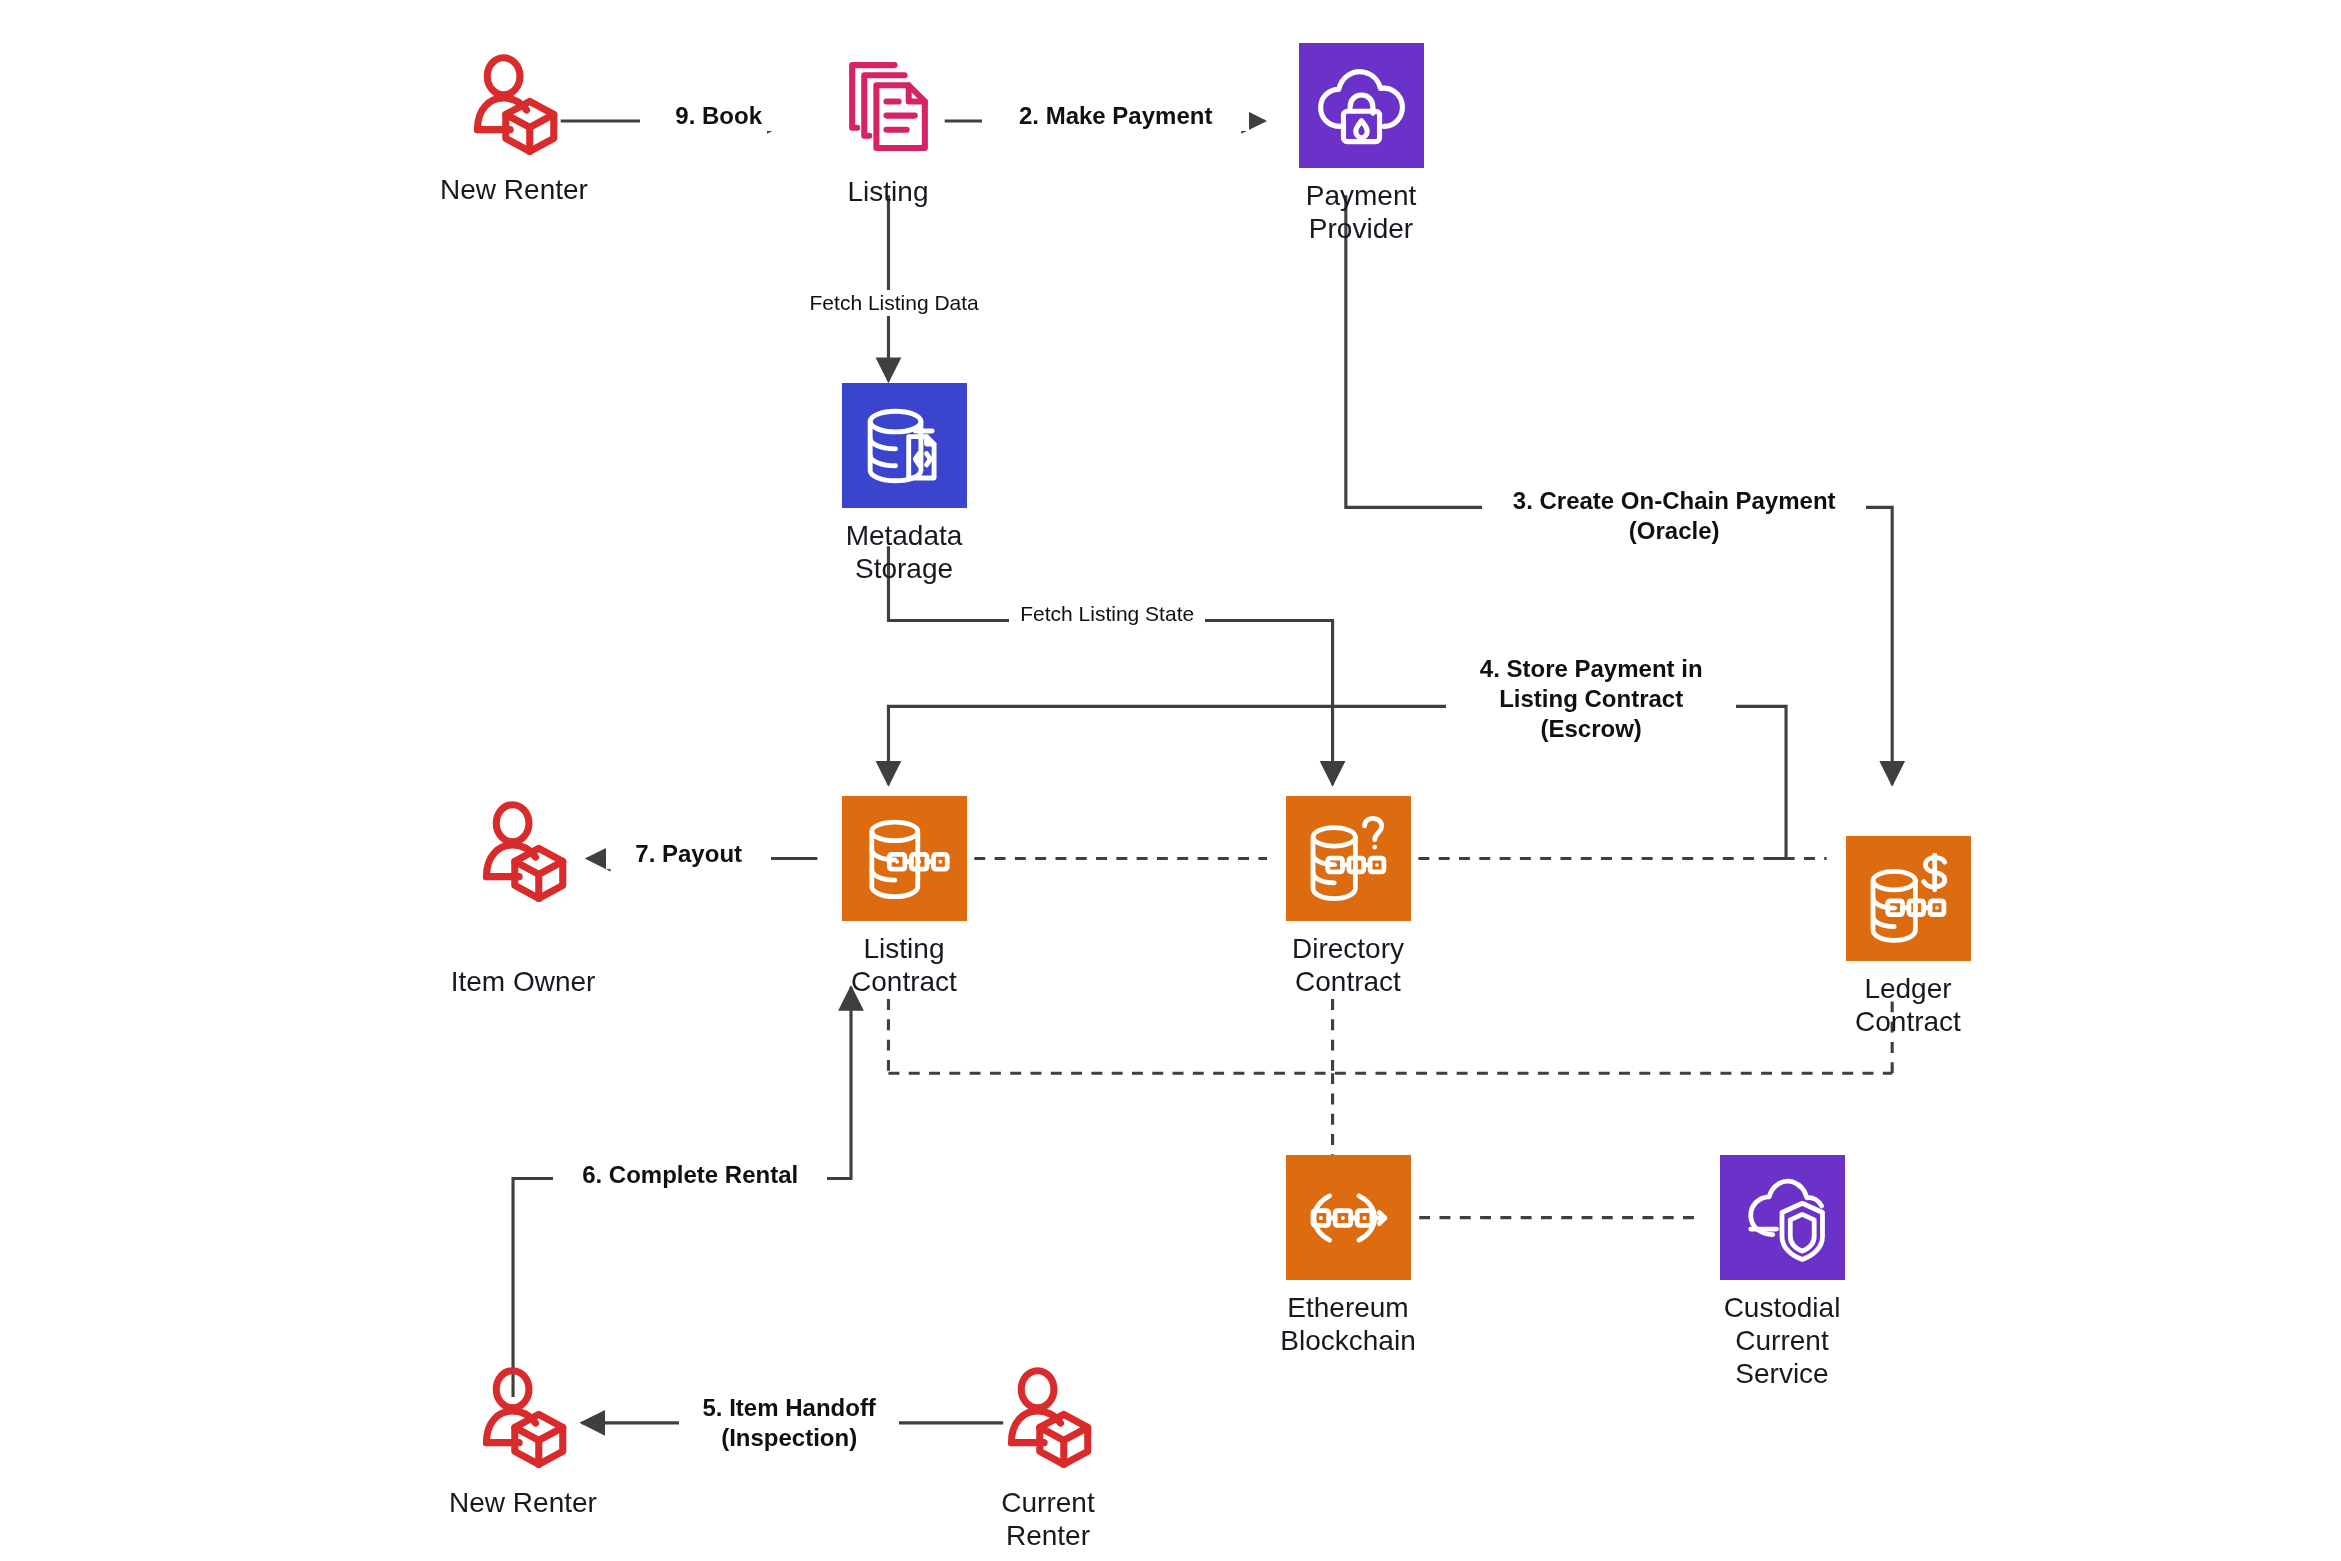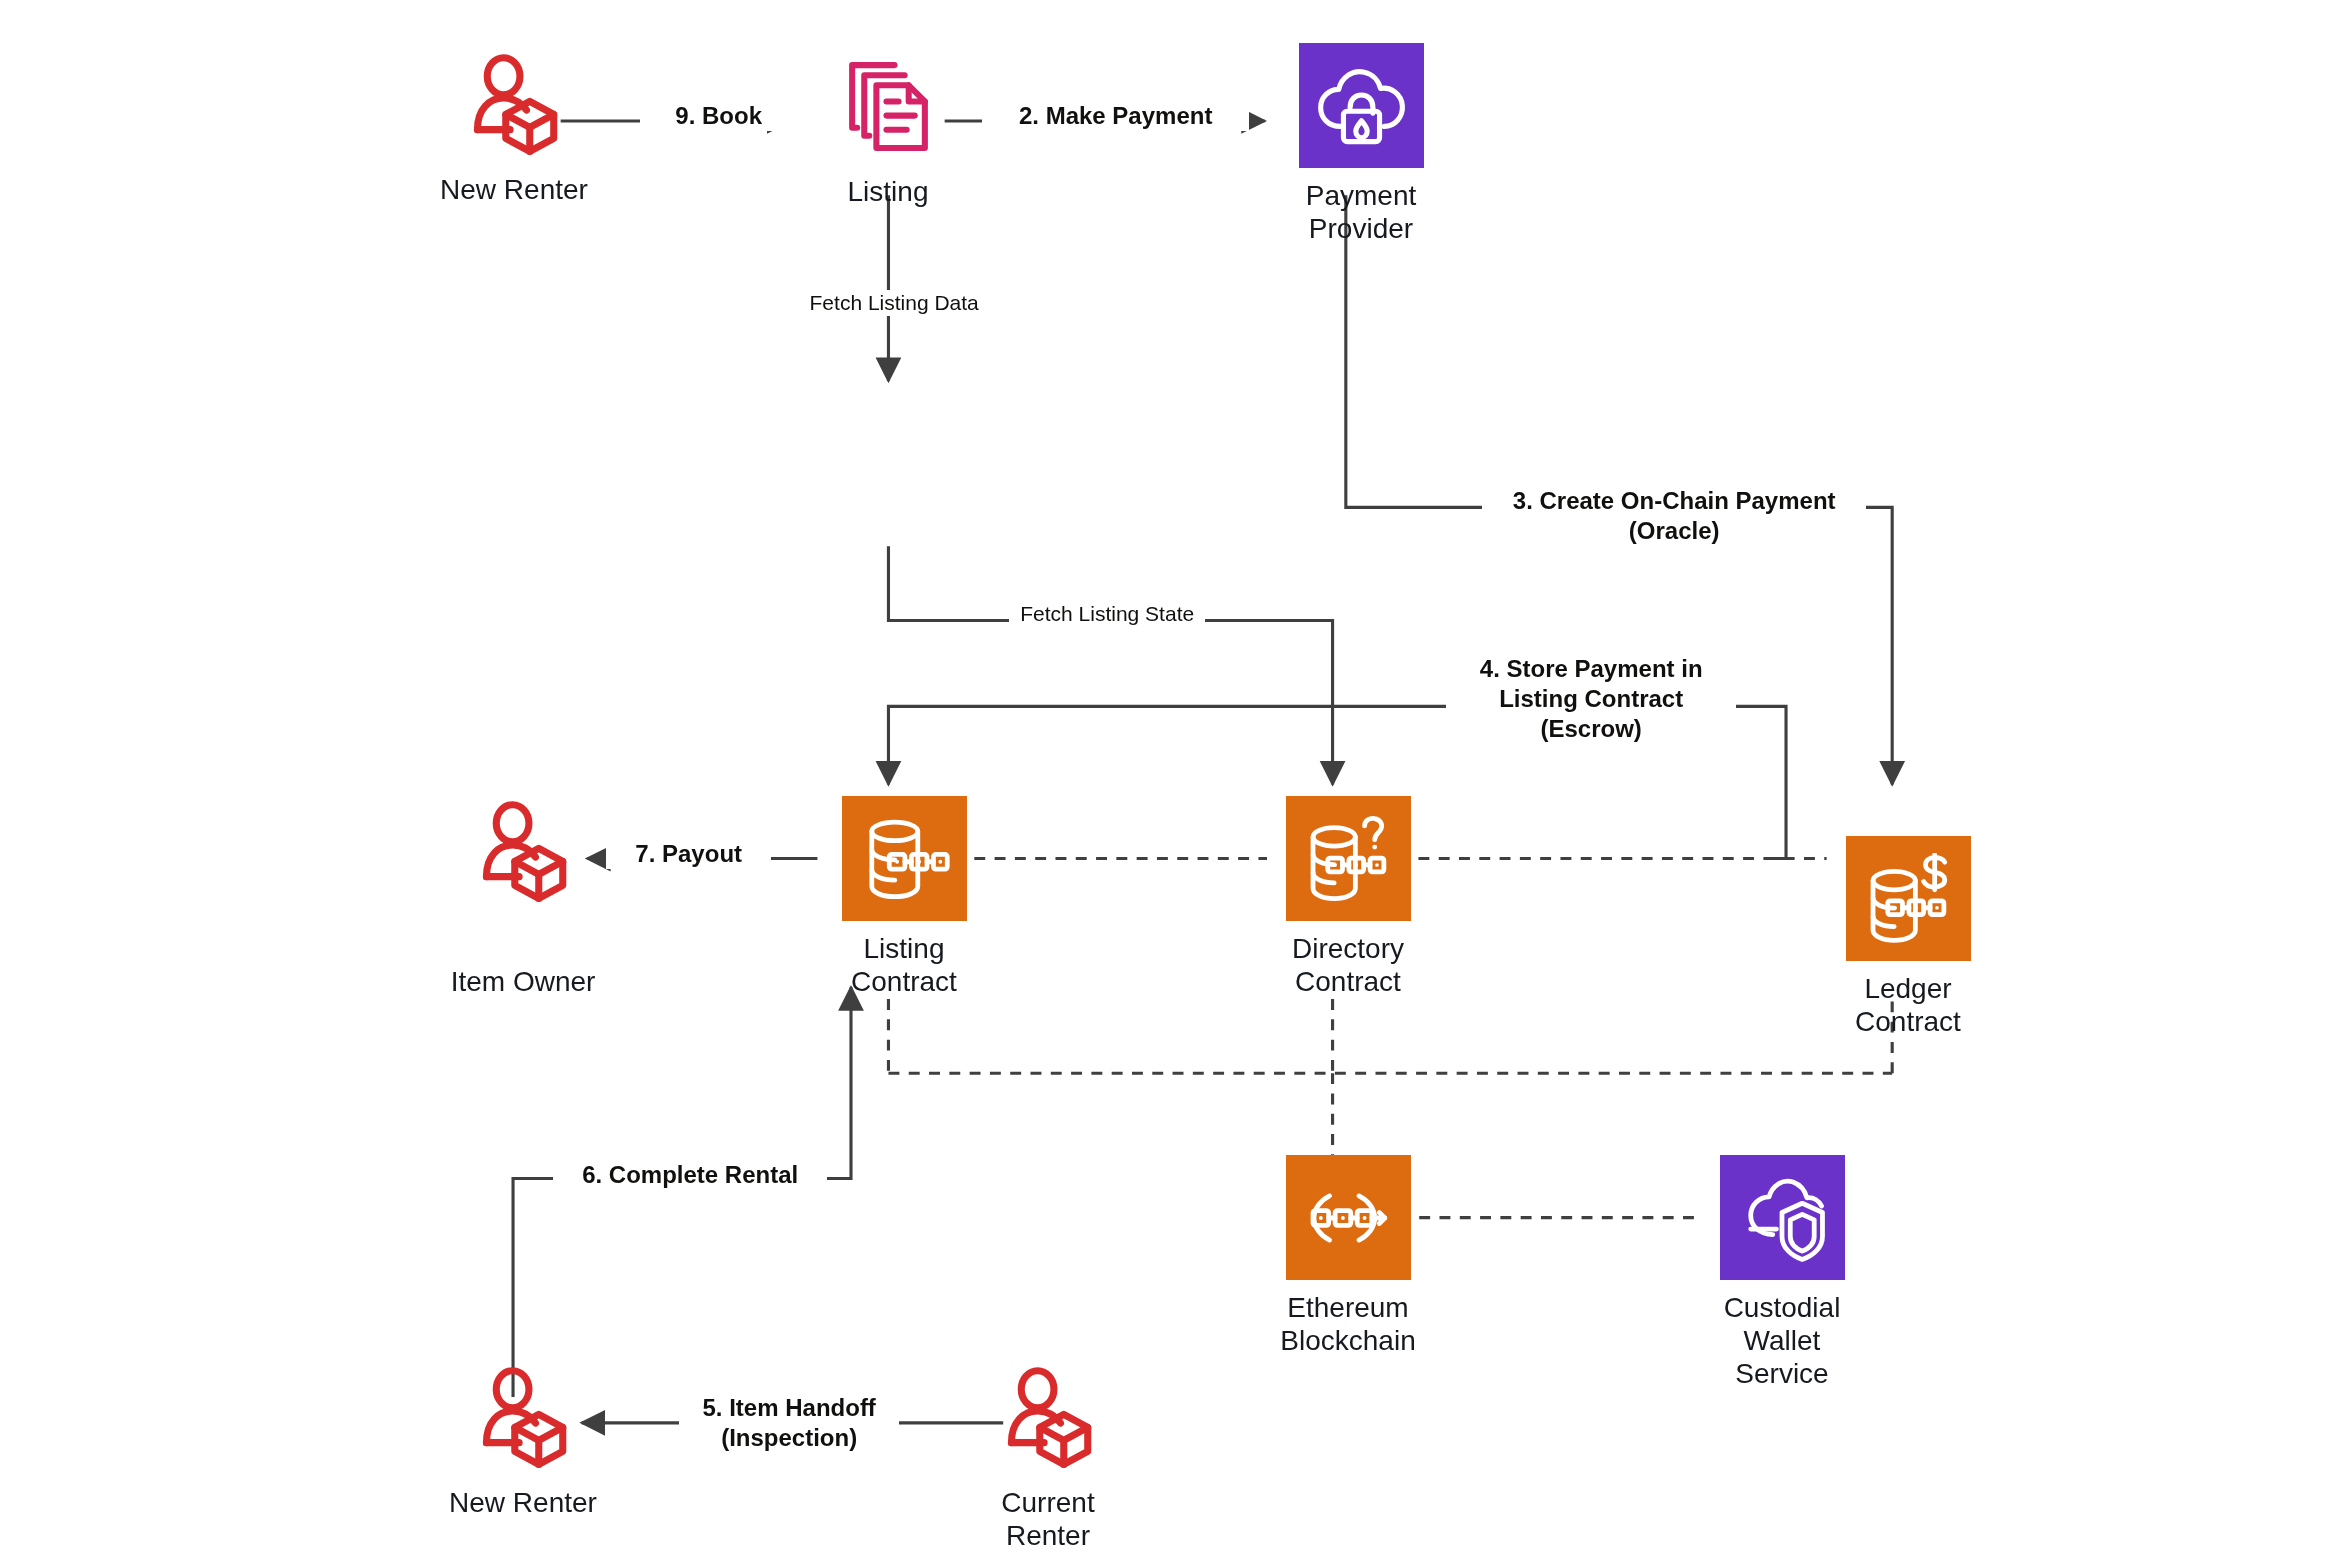--- a/index.html
+++ b/index.html
@@ -178,20 +178,38 @@
           <path d="M 28 72 C 15 72 7 63 7 52 C 7 41 16 33 26 33 C 29 20 41 12 53 15 C 62 17 68 24 70 32 C 81 30 92 38 93 50 C 94 62 85 72 74 72"></path>
           <path d="M 38 52 C 38 44 43 39 50 39 C 57 39 62 44 62 52 L 62 58"></path>
           <rect x="31" y="56" width="38" height="32" rx="4"></rect>
           <path d="M 50 66 C 53 70 56 73 56 77 C 56 81 53 84 50 84 C 47 84 44 81 44 77 C 44 73 47 70 50 66 Z"></path>
         </g>
       </svg>
     </div>
     <div class="node-label">Payment Provider</div>
   </div>
 
+  <div class="node" style="left:826px; top:383px; width:156px;">
+    <div class="tile" style="background:#3B44CC;">
+      <svg viewBox="0 0 100 100" width="94" height="94">
+        <g fill="none" stroke="#ffffff" stroke-width="5.2" stroke-linecap="round" stroke-linejoin="round">
+          <ellipse cx="41" cy="24" rx="27" ry="11"></ellipse>
+          <path d="M 14 24 L 14 76 C 14 82 26 87 41 87 C 56 87 68 82 68 76 L 68 24"></path>
+          <path d="M 14 42 C 14 48 26 53 41 53"></path>
+          <path d="M 14 60 C 14 66 26 71 41 71"></path>
+          <path d="M 55 40 L 74 40 L 82 48 L 82 84 L 55 84 Z"></path>
+          <path d="M 62 34 L 80 34"></path>
+          <path d="M 74 40 L 74 48 L 82 48"></path>
+          <path d="M 66 58 L 62 64 L 66 70"></path>
+          <path d="M 74 58 L 78 64 L 74 70"></path>
+        </g>
+      </svg>
+    </div>
+    <div class="node-label">Metadata Storage</div>
+  </div>
 
   <div class="node" style="left:445px; top:792px; width:156px;gap:45px;">
     <div class="actor-ico">
       <svg viewBox="0 0 100 100" width="109" height="109">
         <g fill="none" stroke="#D92B2B" stroke-width="6.5" stroke-linecap="round" stroke-linejoin="round">
           <ellipse cx="40" cy="25" rx="15" ry="17"></ellipse>
           <path d="M 16 74 C 16 55 27 45 40 45 C 49 45 56 49 61 56"></path>
           <line x1="16" y1="74" x2="46" y2="74"></line>
           <path d="M 64 48 L 86 60 L 86 82 L 64 94 L 42 82 L 42 60 Z"></path>
           <path d="M 42 60 L 64 72 L 86 60"></path>
@@ -298,21 +316,21 @@
     <div class="tile" style="background:#6B32C9;">
       <svg viewBox="0 0 100 100" width="92" height="92">
         <g fill="none" stroke="#ffffff" stroke-width="5.2" stroke-linecap="round" stroke-linejoin="round">
           <path d="M 40 68 C 26 68 16 59 16 47 C 16 36 25 27 36 27 C 39 15 51 7 62 11 C 70 14 75 20 77 28 C 84 27 90 31 93 37"></path>
           <path d="M 16 62 L 44 62"></path>
           <path d="M 72 34 L 94 44 L 94 70 C 94 82 84 91 72 95 C 60 91 50 82 50 70 L 50 44 Z"></path>
           <path d="M 72 46 L 85 52 L 85 70 C 85 78 79 83 72 86 C 65 83 59 78 59 70 L 59 52 Z"></path>
         </g>
       </svg>
     </div>
-    <div class="node-label">Custodial Wallet
+    <div class="node-label">Custodial Current
 Service</div>
   </div>
 
   <div class="node" style="left:445px; top:1358px; width:156px;">
     <div class="actor-ico">
       <svg viewBox="0 0 100 100" width="109" height="109">
         <g fill="none" stroke="#D92B2B" stroke-width="6.5" stroke-linecap="round" stroke-linejoin="round">
           <ellipse cx="40" cy="25" rx="15" ry="17"></ellipse>
           <path d="M 16 74 C 16 55 27 45 40 45 C 49 45 56 49 61 56"></path>
           <line x1="16" y1="74" x2="46" y2="74"></line>

